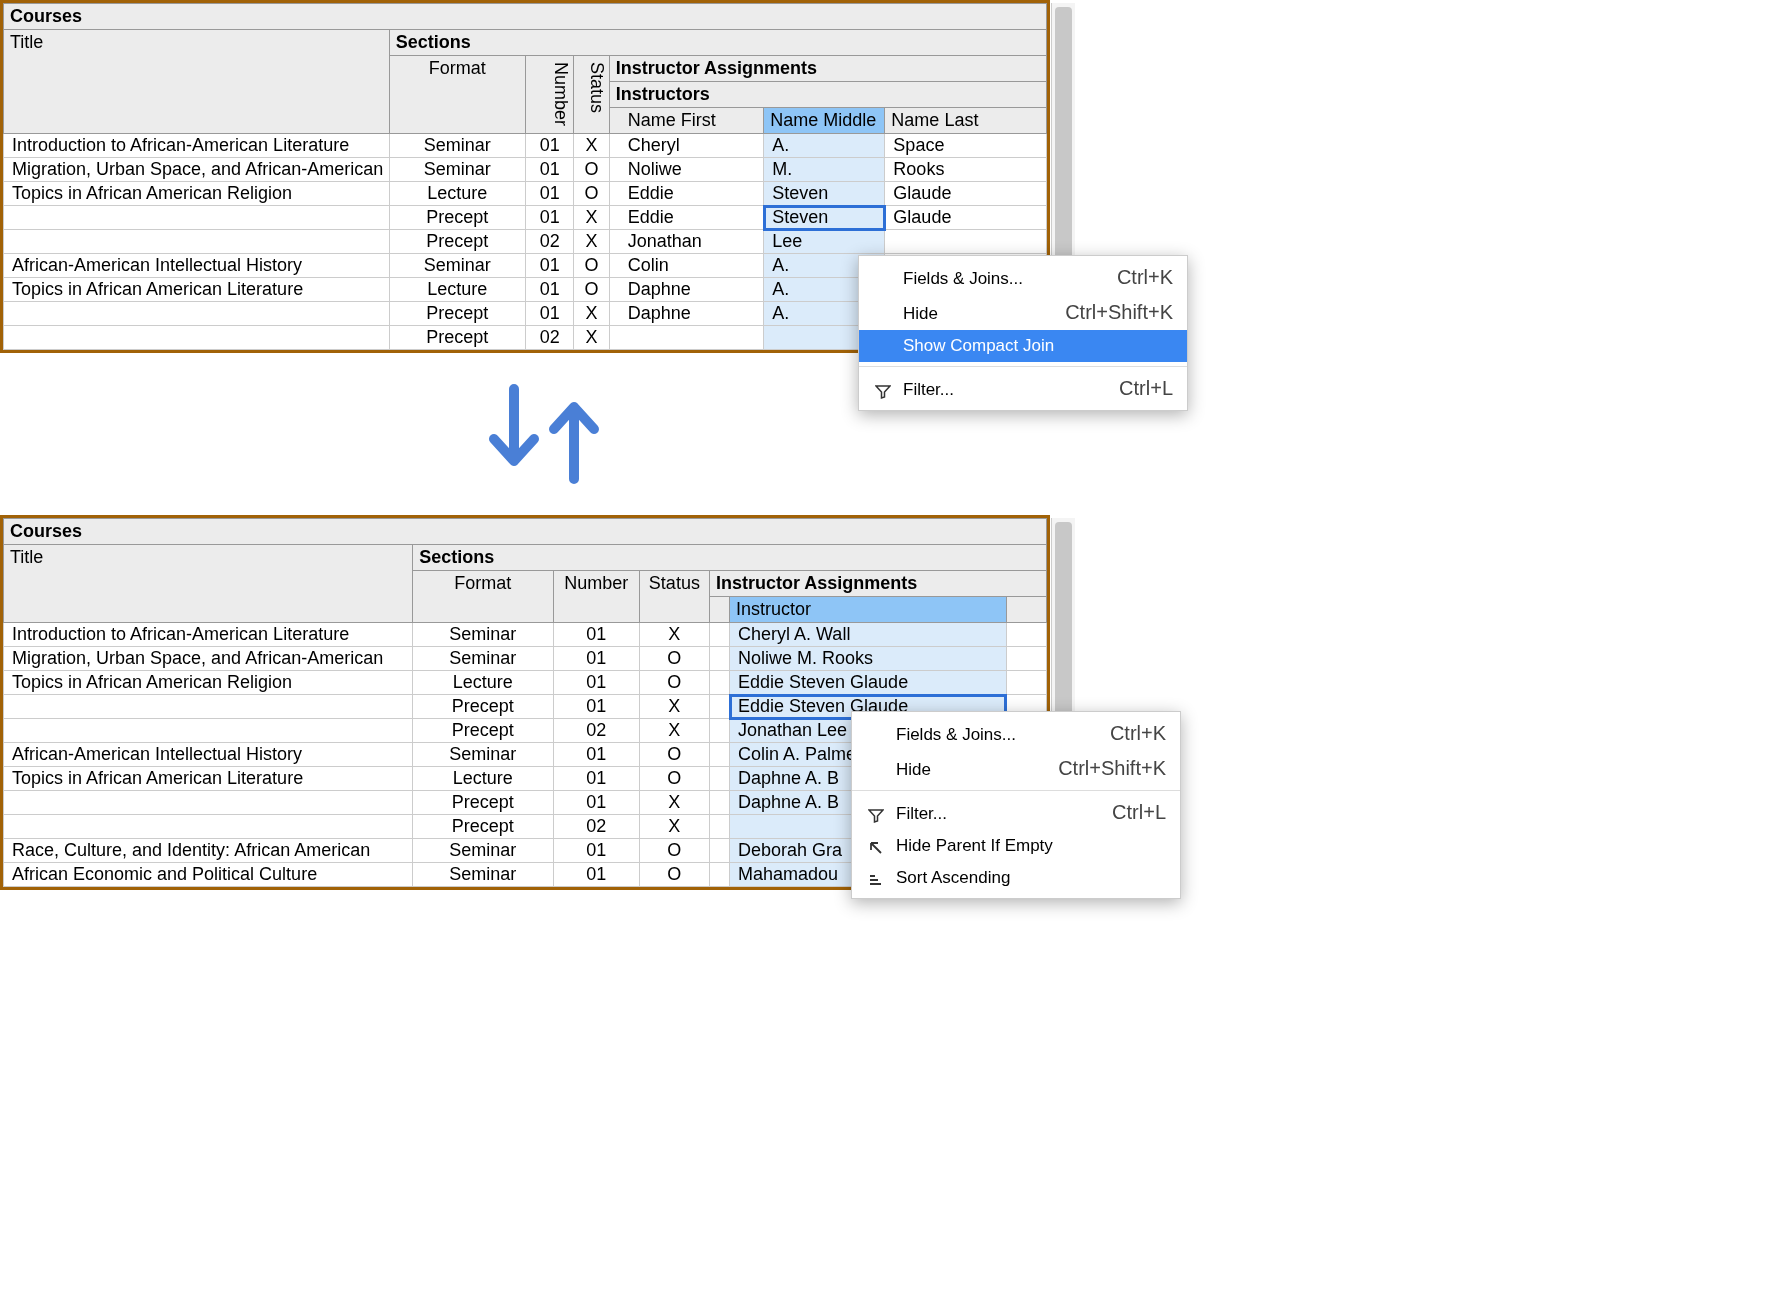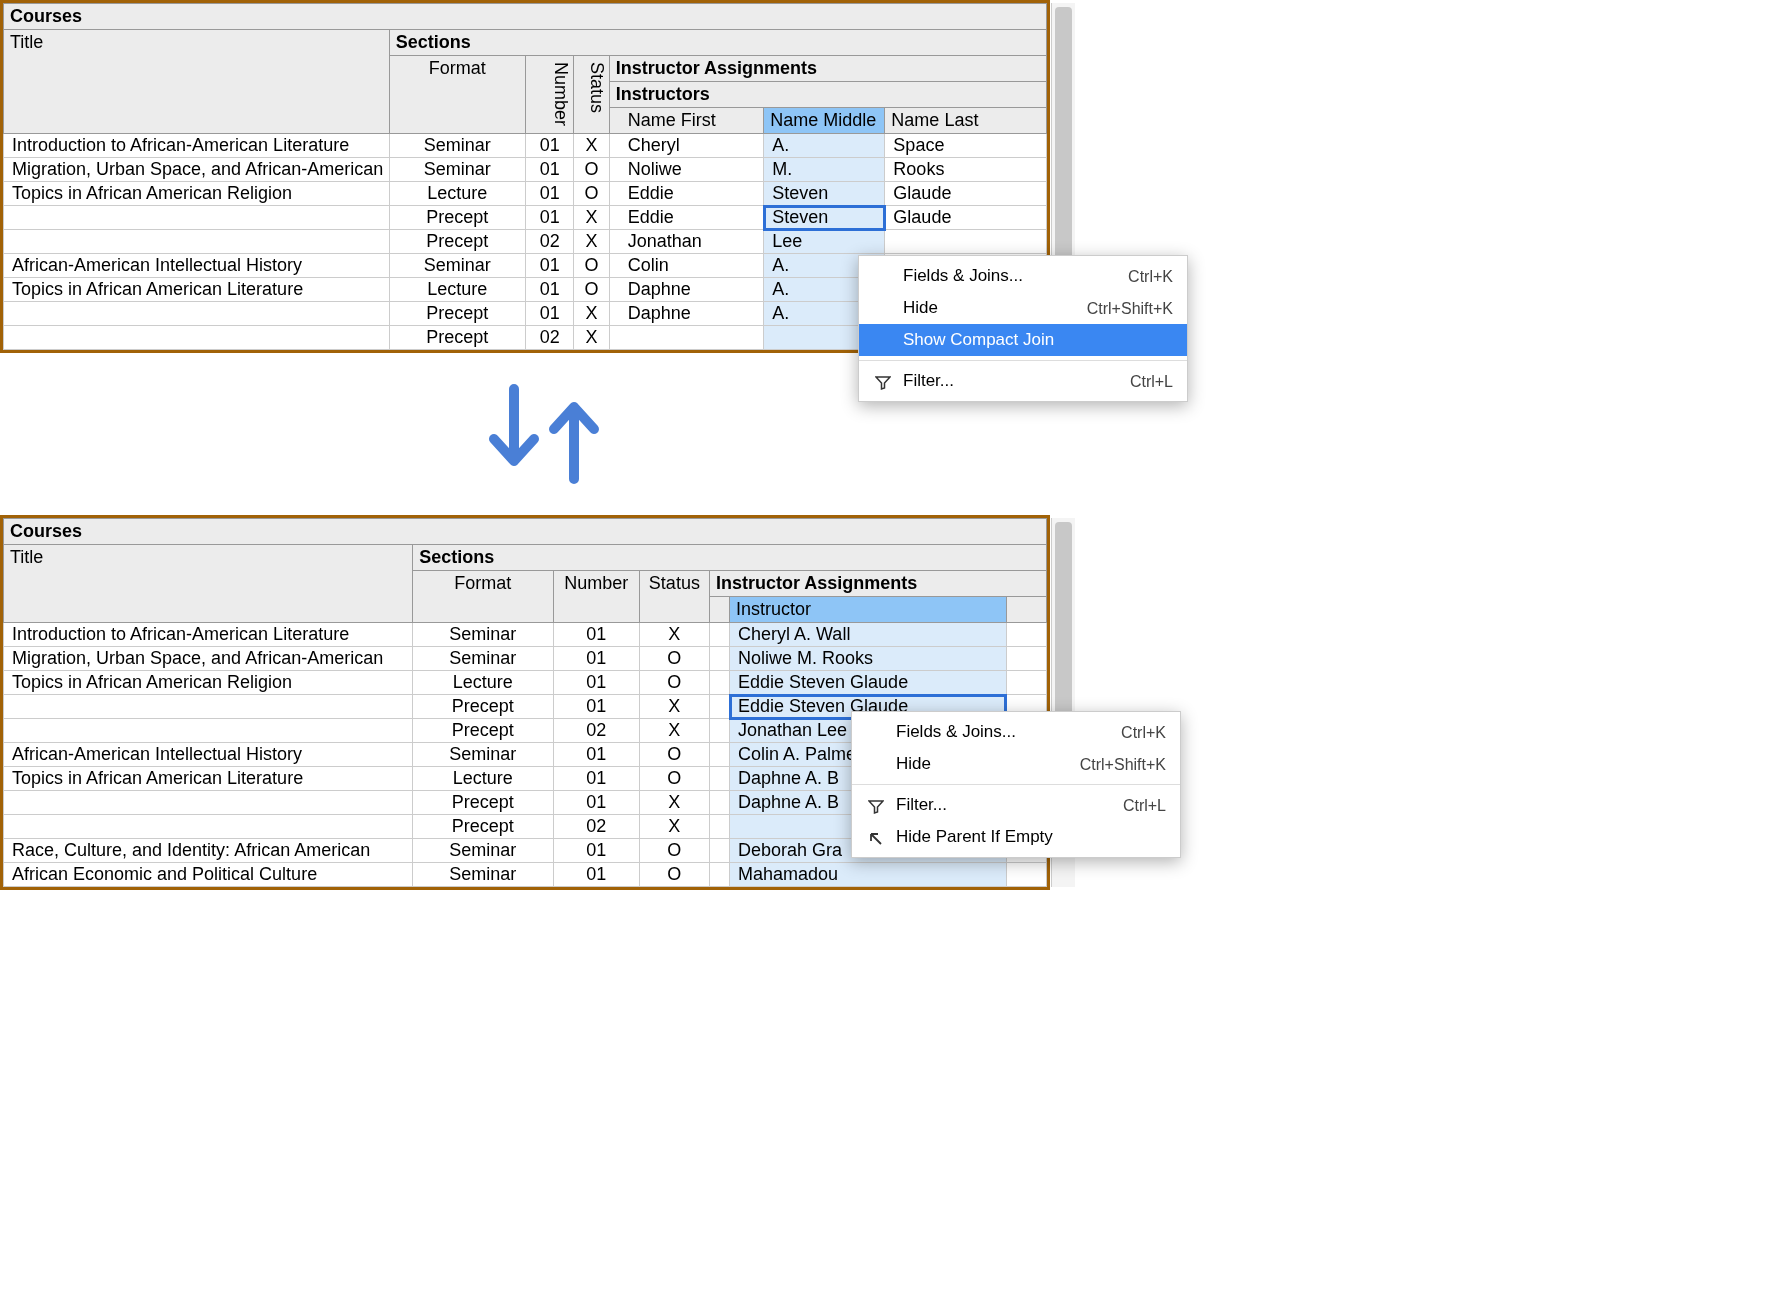--- a/index.html
+++ b/index.html
@@ -75,21 +75,21 @@
   padding: 4px 0;
 }
 .ctxmenu .row {
   display: flex;
   align-items: flex-end;
   padding: 6px 14px;
   gap: 10px;
 }
 .ctxmenu .row .icon { width: 20px; display:flex; justify-content:center; }
 .ctxmenu .row .lbl { flex: 1; }
-.ctxmenu .row .sc { color: #444; font-size: 16px; }
+.ctxmenu .row .sc { color: #444; font-size: 20px; }
 .ctxmenu .row.hl { background: #3a87f2; color: #fff; }
 .ctxmenu .sep { height:1px; background:#ddd; margin: 4px 0; }
 
 .scroll-gutter {
   position: absolute;
   right: -28px; top: 0; bottom: 0; width: 24px;
   background: #f4f4f4;
   border-left: 1px solid #ccc;
 }
 .scroll-thumb {
@@ -429,16 +429,26 @@
       <span class="sc">Ctrl+L</span>
     </div>
     <div class="row">
       <span class="icon">
         <svg width="16" height="16" viewBox="0 0 16 16" fill="none" stroke="#333" stroke-width="1.8">
               <path d="M13 13 L3 3 M3 3 h7 M3 3 v7"></path>
             </svg>
       </span>
       <span class="lbl">Hide Parent If Empty</span>
     </div>
+    <div class="row">
+      <span class="icon">
+        <svg width="16" height="16" viewBox="0 0 16 16" fill="#333">
+              <rect x="2" y="3" width="5" height="2"></rect>
+              <rect x="2" y="7" width="8" height="2"></rect>
+              <rect x="2" y="11" width="11" height="2"></rect>
+            </svg>
+      </span>
+      <span class="lbl">Sort Ascending</span>
+    </div>
   </div>
 </div>
 
 </div>
 
 </body></html>

